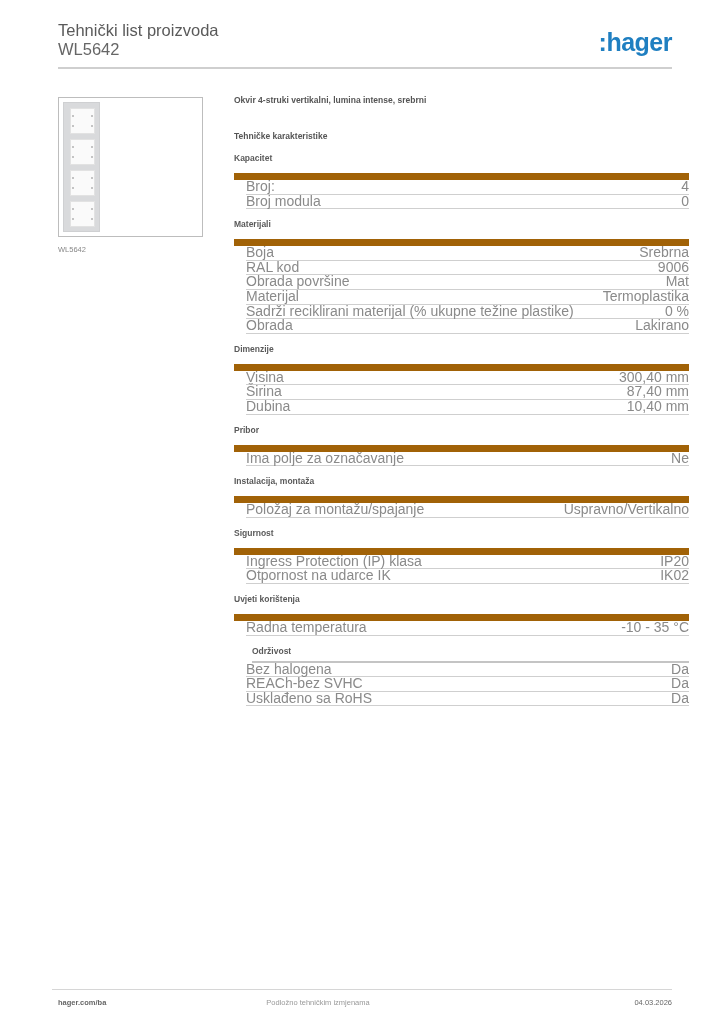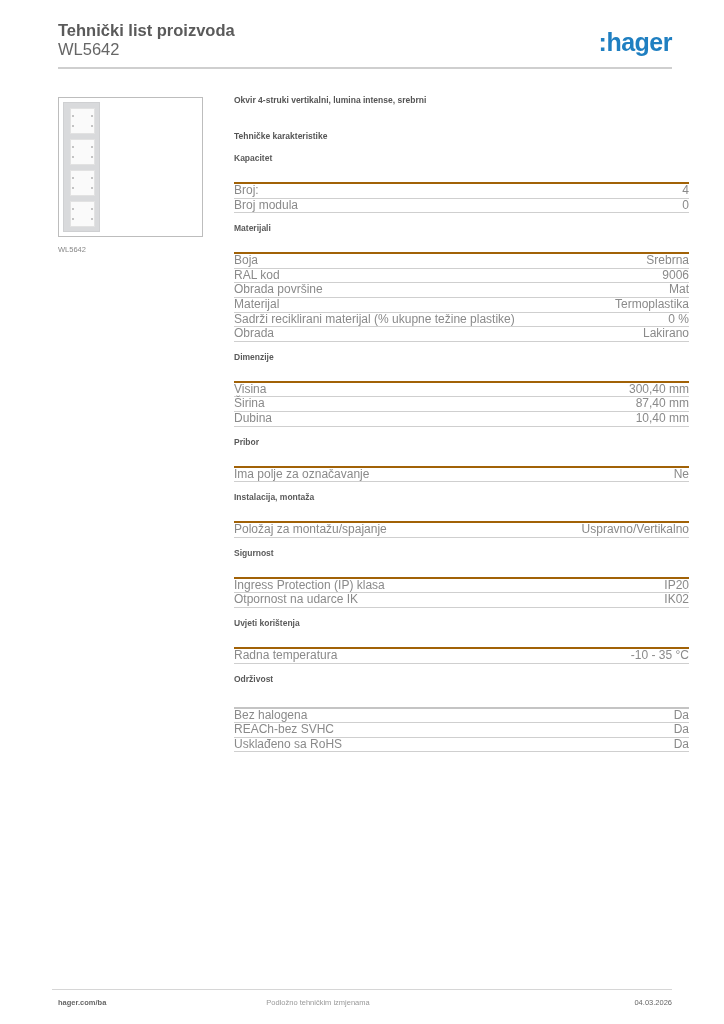--- a/index.html
+++ b/index.html
@@ -1,42 +1,42 @@
 <!DOCTYPE html>
 <html><head>
 <meta charset="utf-8">
 <style>
   html, body { margin: 0; padding: 0; background: #ffffff; }
   body { width: 724px; height: 1024px; position: relative; overflow: hidden;
          font-family: "Liberation Sans", sans-serif; color: #555; }
   .header { position: absolute; left: 58px; top: 21px; width: 614px; }
-  .doc-title { font-size: 16.5px; font-weight: bold; color: #5a5a5a; line-height: 19px; }
+  .doc-title { font-size: 16.5px; font-weight: normal; color: #5a5a5a; line-height: 19px; }
   .doc-code { font-size: 16.5px; color: #666; line-height: 19px; }
   .logo { position: absolute; right: 52px; top: 28px; font-size: 25px; font-weight: bold;
           color: #1f7fc1; letter-spacing: -0.5px; font-family: "Liberation Sans", sans-serif; }
   .header-rule { position: absolute; left: 58px; top: 67px; width: 614px; height: 2px; background: #cfcfcf; }
 
   .product-img { position: absolute; left: 58px; top: 97px; width: 143px; height: 138px;
                  border: 1px solid #bdbdbd; background: #fff; }
   .frame { position: absolute; left: 4px; top: 4px; width: 35px; height: 128px;
            background: #d9dadc; border: 1px solid #cfd0d2; }
   .cell { position: absolute; left: 6px; width: 23px; height: 24px; background: #fafafa;
           border: 1px solid #e2e2e2; }
   .cell .dot { position: absolute; width: 2px; height: 2px; background: #c4c4c4; }
   .img-caption { position: absolute; left: 58px; top: 245px; font-size: 7.5px; color: #888; }
 
   .content { position: absolute; left: 234px; top: 95px; width: 455px; }
   .product-desc { font-size: 8.5px; font-weight: bold; color: #555; height: 36px; line-height: 11px; }
   .tech-head { font-size: 8.5px; font-weight: bold; color: #555; height: 22px; line-height: 11px; }
   .section { margin-bottom: 10px; }
   .sec-title { font-size: 8.5px; font-weight: bold; color: #5a5a5a; line-height: 11px;
-               padding-bottom: 18px; border-bottom: 2px solid #a16207; }
-  .sec-title.heavy { border-bottom: 2px solid #c4c4c4; padding-bottom: 22px; }
-  .row { display: flex; justify-content: space-between; font-size: 12px; color: #8a8a8a;
-         height: 13.6px; line-height: 13.6px; border-bottom: 1px solid #cfcfcf; }
+               padding-bottom: 9px; border-bottom: 7px solid #a16207; }
+  .sec-title.heavy { border-bottom: 2px solid #c4c4c4; padding-bottom: 4px; margin-left: 18px; }
+  .row { display: flex; justify-content: space-between; font-size: 14px; color: #8a8a8a;
+         height: 13.6px; line-height: 13.6px; border-bottom: 1px solid #cfcfcf; margin-left: 12px; }
   .row .val { text-align: right; }
 
   .footer-rule { position: absolute; left: 52px; top: 989px; width: 620px; height: 1px; background: #d6d6d6; }
   .footer { position: absolute; top: 998px; font-size: 7.5px; }
   .f-left { left: 58px; font-weight: bold; color: #666; }
   .f-center { left: 0; width: 636px; text-align: center; color: #999; }
   .f-right { right: 52px; font-weight: normal; color: #666; }
 </style>
 </head>
 <body>

